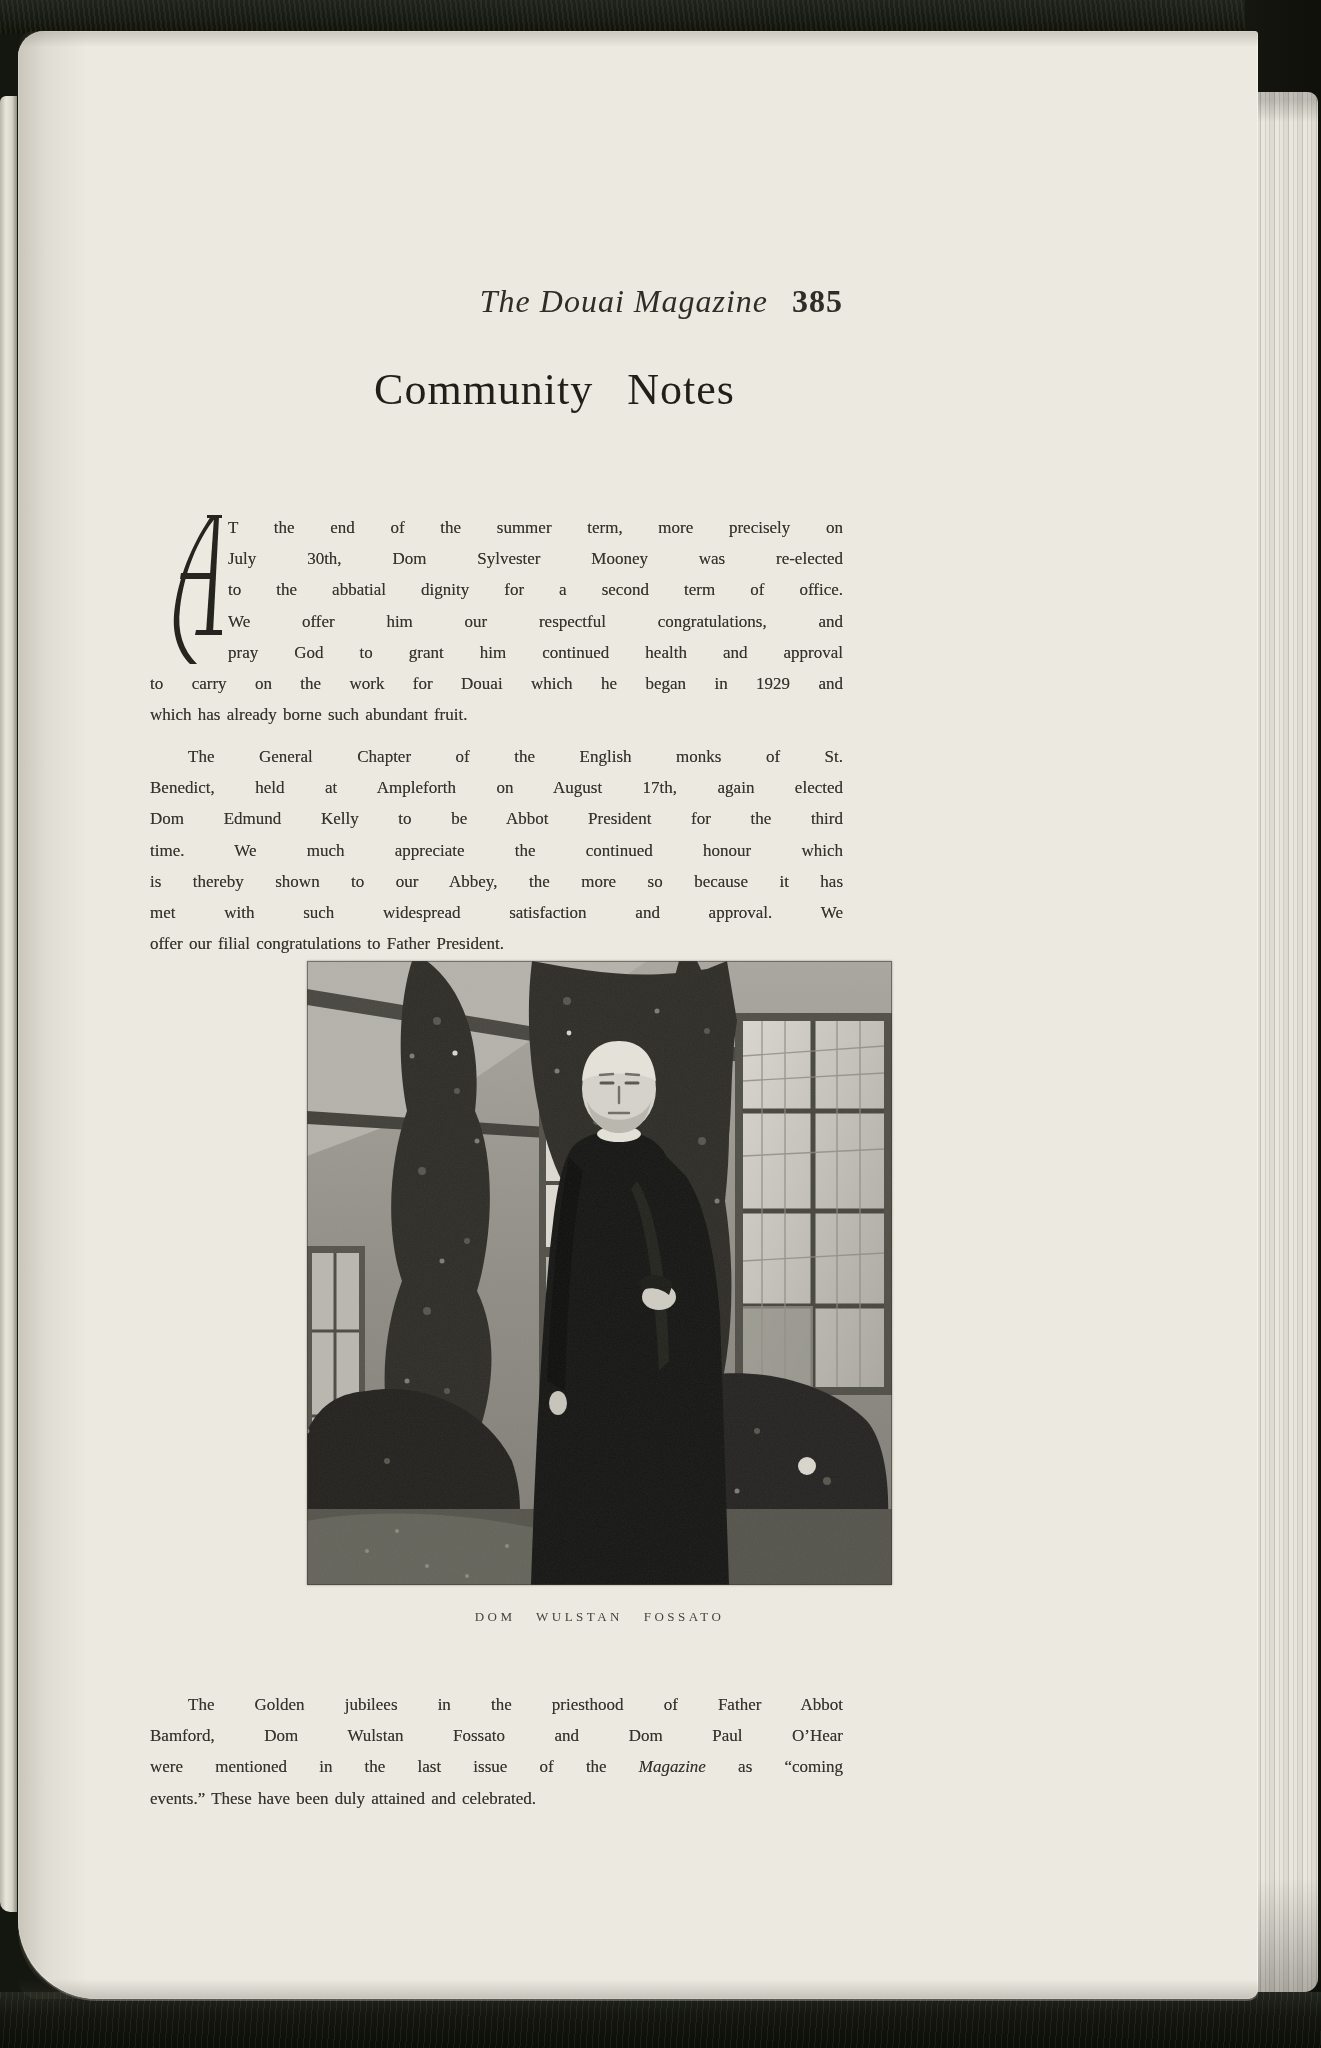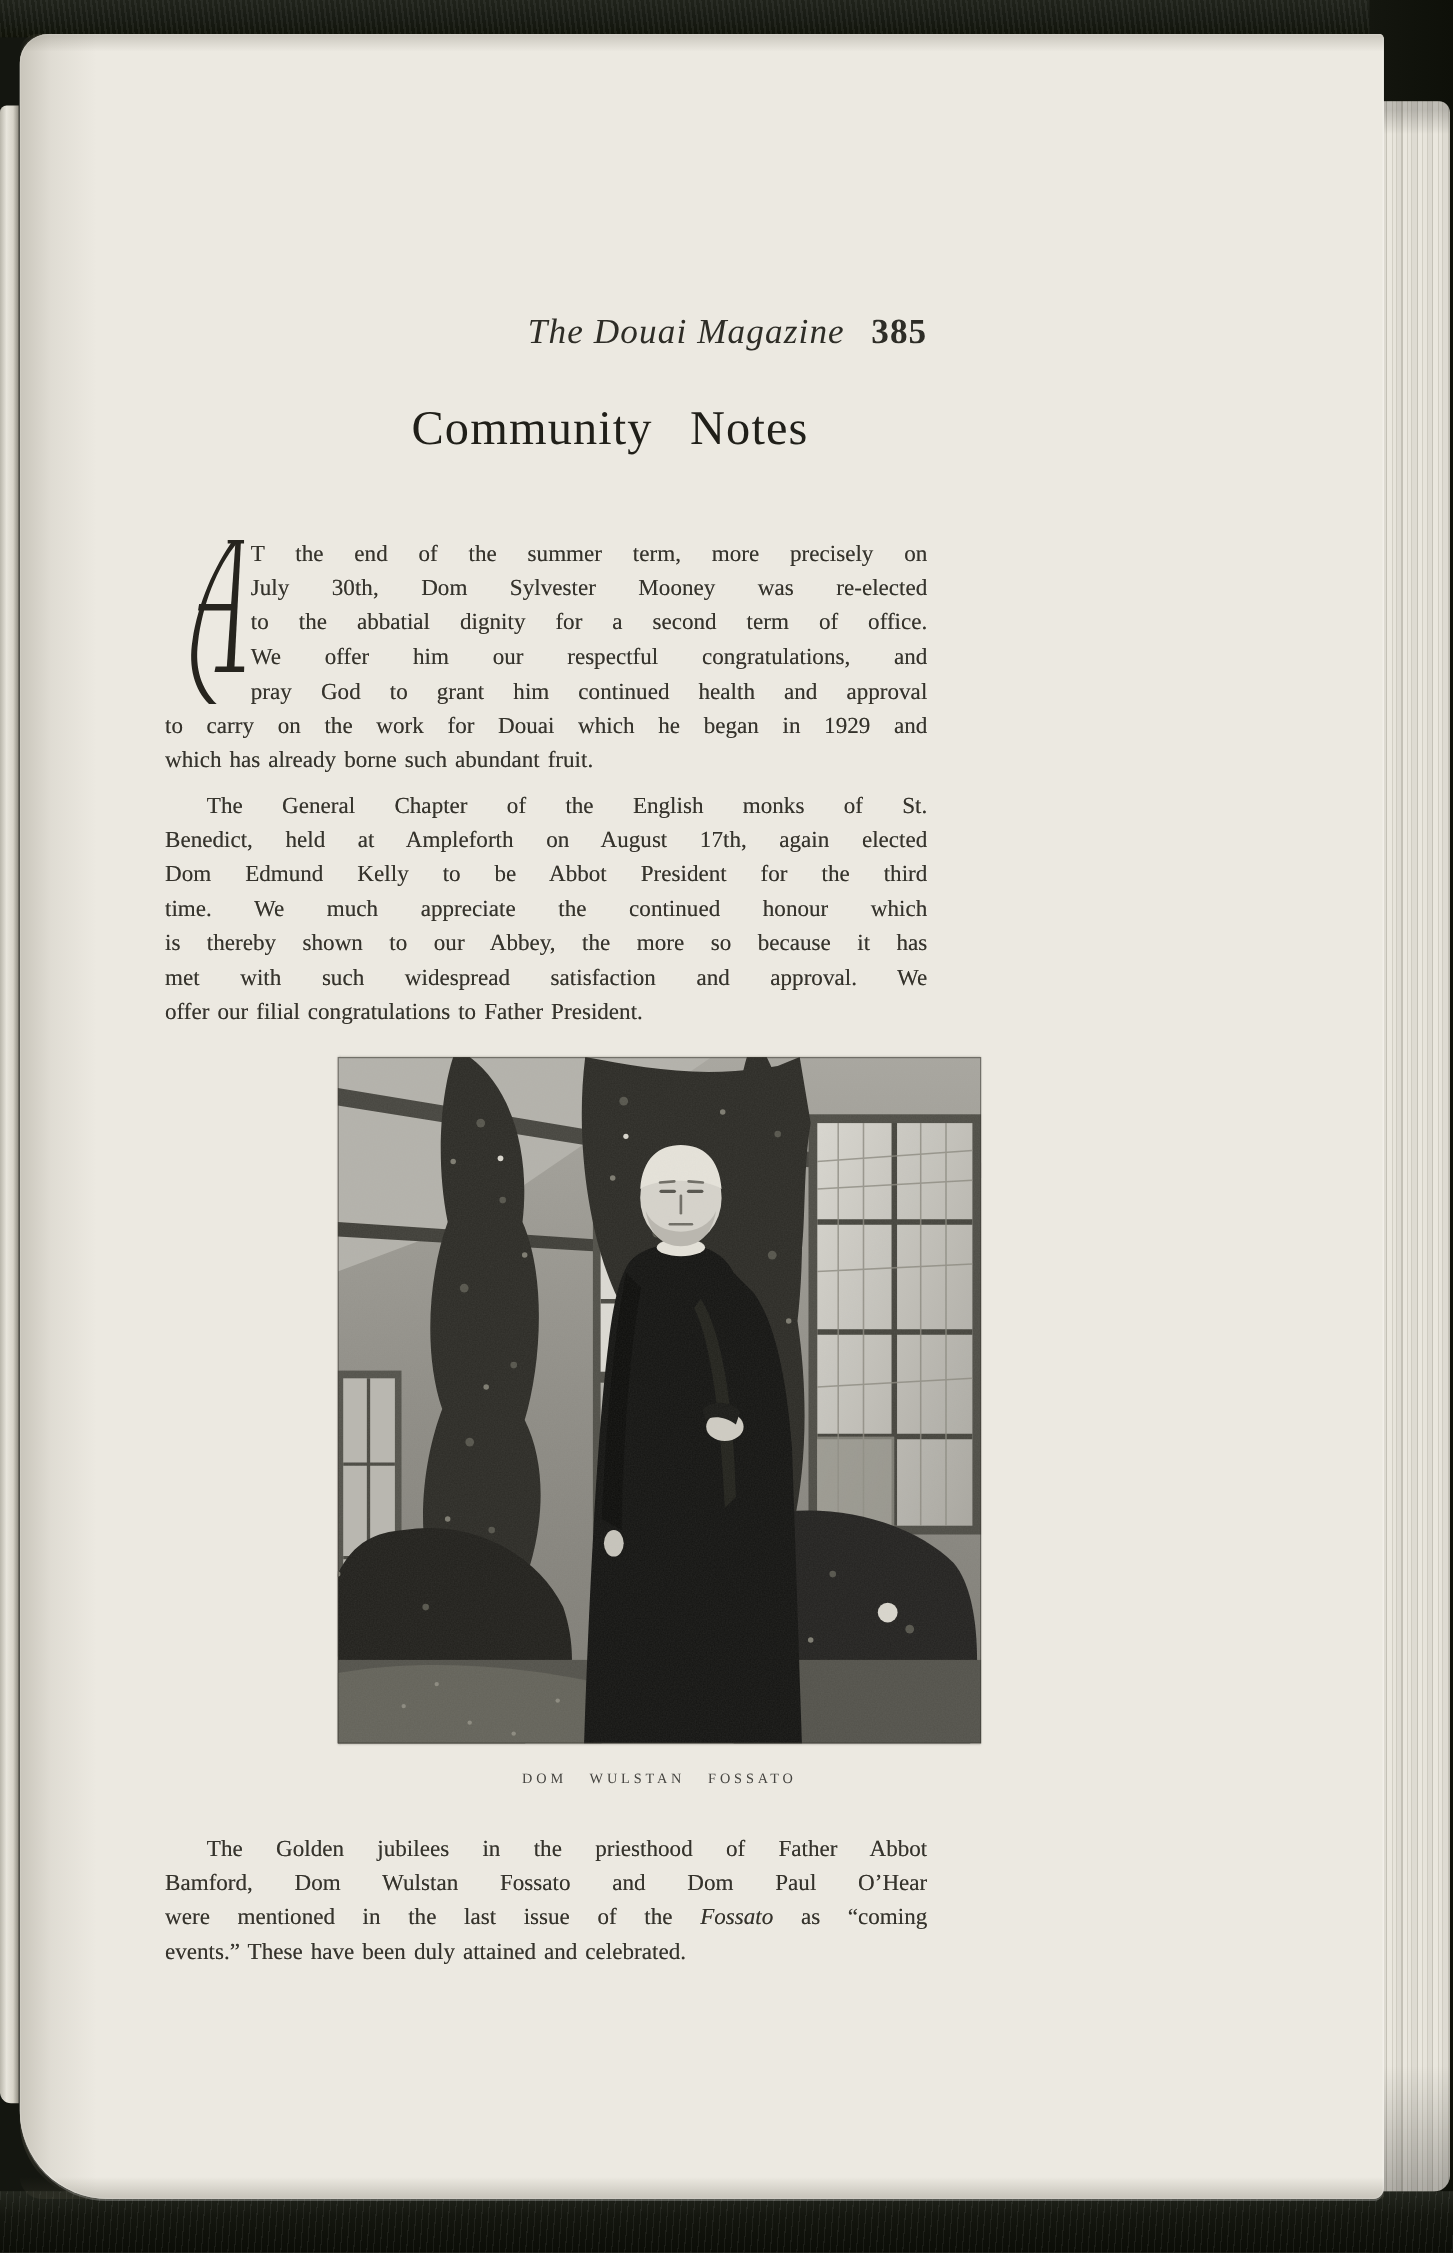--- a/index.html
+++ b/index.html
@@ -48,22 +48,22 @@
   
   .running-header{position:absolute;top:252px;left:132px;width:693px;
     text-align:right;font-size:32px;color:#2e2d27;white-space:nowrap;}
   .running-header .mag{font-style:italic;letter-spacing:1px;}
   .running-header .pageno{font-weight:700;margin-left:24px;letter-spacing:1px;}
   .article-title{position:absolute;top:330px;left:132px;width:693px;
     transform:translateX(58px);
     text-align:center;font-size:44px;line-height:58px;color:#201f19;
     letter-spacing:1px;word-spacing:22px;}
   .bodycopy{position:absolute;left:132px;width:693px;
-    font-size:21px;line-height:31.2px;color:#35332c;word-spacing:2px;
-    text-shadow:0 0 0.5px rgba(45,42,36,0.55);}
+    font-size:17px;line-height:31.2px;color:#35332c;word-spacing:2px;
+    text-shadow:0 0 0.5px rgba(45,42,36,0.55);margin-top:24px;}
   .tline{text-align:justify;text-align-last:justify;white-space:normal;}
   .plines .tline:last-child,.closing .tline:last-child{text-align-last:left;}
   .indent-first .tline:first-child{text-indent:38px;}
   .para1{top:457px;}
   .para2{top:686px;}
   .closing{top:1634px;}
   .dropcap{float:left;width:70px;height:150px;margin:2px 6px 0 2px;}
   .caption{position:absolute;top:1578px;left:289px;width:585px;text-align:center;
     font-size:13px;letter-spacing:3.5px;word-spacing:14px;color:#454440;}
   .photo{position:absolute;left:289px;top:930px;width:585px;height:624px;
@@ -282,16 +282,16 @@
       <rect x="0" y="0" width="585" height="624" filter="url(#pgrain)"></rect>
       <rect x="0" y="0" width="585" height="624" fill="none" stroke="#3c3a33" stroke-width="2" opacity="0.55"></rect>
     </svg>
   </div>
 
   <div class="caption">DOM WULSTAN FOSSATO</div>
 
   <div class="bodycopy closing">
     <div class="tline" style="text-indent:38px;"><span>The Golden jubilees in the priesthood of Father Abbot</span></div>
     <div class="tline"><span>Bamford, Dom Wulstan Fossato and Dom Paul O’Hear</span></div>
-    <div class="tline"><span>were mentioned in the last issue of the </span><span class="ital">Fossato</span><span> as “coming</span></div>
+    <div class="tline"><span>were mentioned in the last issue of the </span><span class="ital">Magazine</span><span> as “coming</span></div>
     <div class="tline"><span>events.”   These have been duly attained and celebrated.</span></div>
   </div>
 </div>
 
 </body></html>

